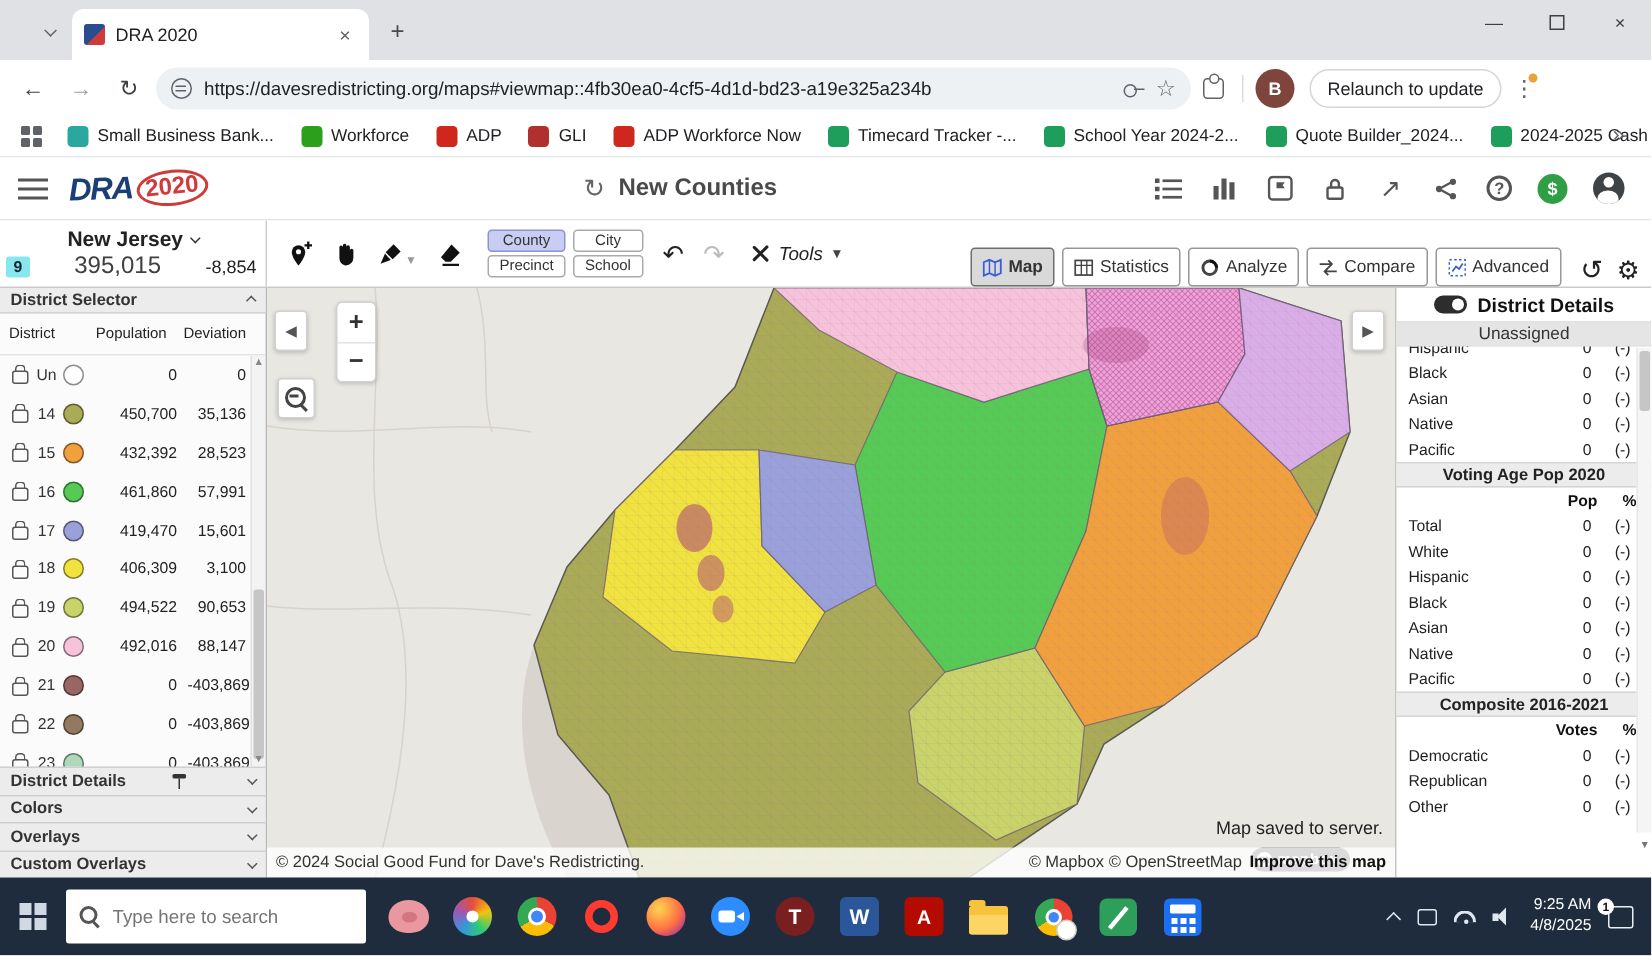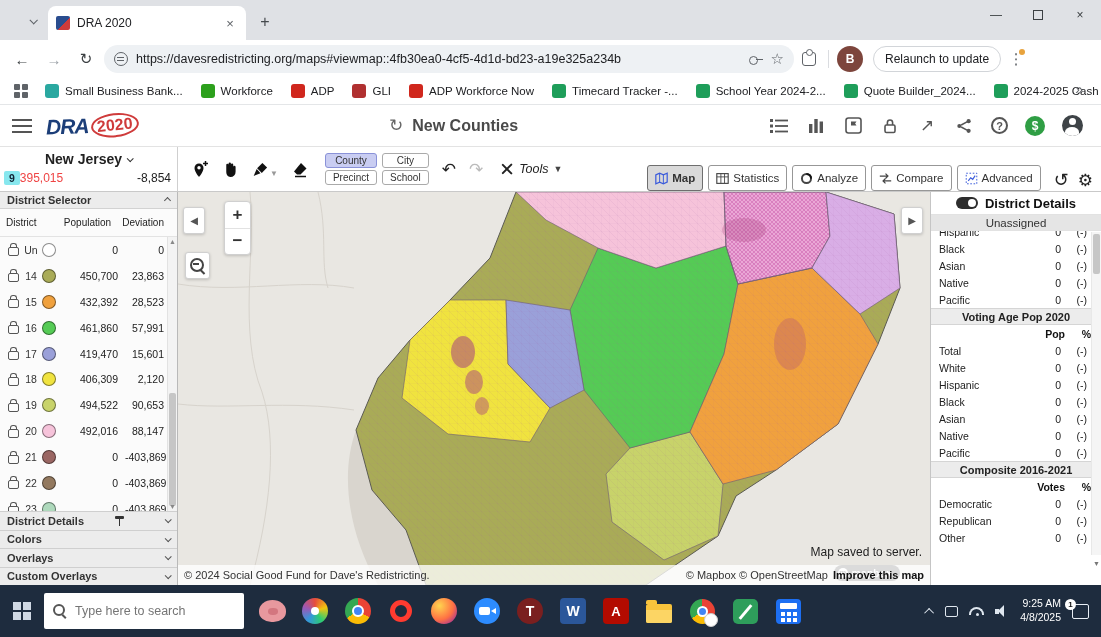--- a/index.html
+++ b/index.html
@@ -69,21 +69,21 @@
   .acct::before { content:""; position:absolute; top:3.4px; left:7px; width:7px; height:7px; border-radius:50%; background:#fff; }
   .acct::after { content:""; position:absolute; top:12px; left:3.4px; width:14px; height:10px; border-radius:50% 50% 0 0; background:#fff; }
   .locksvg { width:14px; height:16px; }
 
   
   .toolbar2 { position:absolute; top:147px; left:0; right:0; height:45px; background:#fff; border-bottom:1px solid #c9c9c9; display:flex; }
   .tools-left { width:178px; border-right:1px solid #cfcfcf; flex:none; padding-top:2px; }
   .stateline { display:flex; align-items:center; justify-content:center; gap:5px; font-size:14px; font-weight:bold; color:#222; height:20px; }
   .statsline { display:flex; align-items:center; height:18px; padding:0 6px 0 4px; }
   .badge9 { background:#87e7ee; color:#123; font-size:10.5px; font-weight:bold; padding:1px 5px; border-radius:2px; }
-  .popnum { flex:1; font-size:12px; color:#ef4444; }
+  .popnum { flex:1; text-align:center; font-size:16px; color:#404040; }
   .devnum { font-size:12px; color:#222; }
   .tools-mid { display:flex; align-items:center; gap:13px; padding-left:14px; }
   .ticon { display:flex; align-items:flex-end; }
   .brushwrap { display:flex; align-items:flex-end; gap:1px; }
   .tinydrop { font-size:8px; color:#999; }
   .granularity { display:grid; grid-template-columns:auto auto; gap:2px 5px; margin-left:3px; }
   .gbtn { font-size:10px; color:#333; border:1px solid #aaa; border-radius:3px; background:#fff; padding:1px 7px; text-align:center; }
   .gbtn.sel { background:#c9cdf2; border-color:#8a92d8; }
   .undoredo { font-size:17px; color:#222; }
   .undoredo.dim { color:#bbb; }
@@ -505,21 +505,21 @@
             <span class="ddev">0</span>
           </div>
 
           <div class="drow">
             <span class="lockwrap">
               <span class="lock"></span>
             </span>
             <span class="did">14</span>
             <span class="dcirc" style="background: rgb(169, 171, 87);"></span>
             <span class="dpop">450,700</span>
-            <span class="ddev">23,863</span>
+            <span class="ddev">35,136</span>
           </div>
 
           <div class="drow">
             <span class="lockwrap">
               <span class="lock"></span>
             </span>
             <span class="did">15</span>
             <span class="dcirc" style="background: rgb(240, 161, 62);"></span>
             <span class="dpop">432,392</span>
             <span class="ddev">28,523</span>
@@ -545,21 +545,21 @@
             <span class="ddev">15,601</span>
           </div>
 
           <div class="drow">
             <span class="lockwrap">
               <span class="lock"></span>
             </span>
             <span class="did">18</span>
             <span class="dcirc" style="background: rgb(240, 227, 63);"></span>
             <span class="dpop">406,309</span>
-            <span class="ddev">2,120</span>
+            <span class="ddev">3,100</span>
           </div>
 
           <div class="drow">
             <span class="lockwrap">
               <span class="lock"></span>
             </span>
             <span class="did">19</span>
             <span class="dcirc" style="background: rgb(200, 211, 106);"></span>
             <span class="dpop">494,522</span>
             <span class="ddev">90,653</span>

